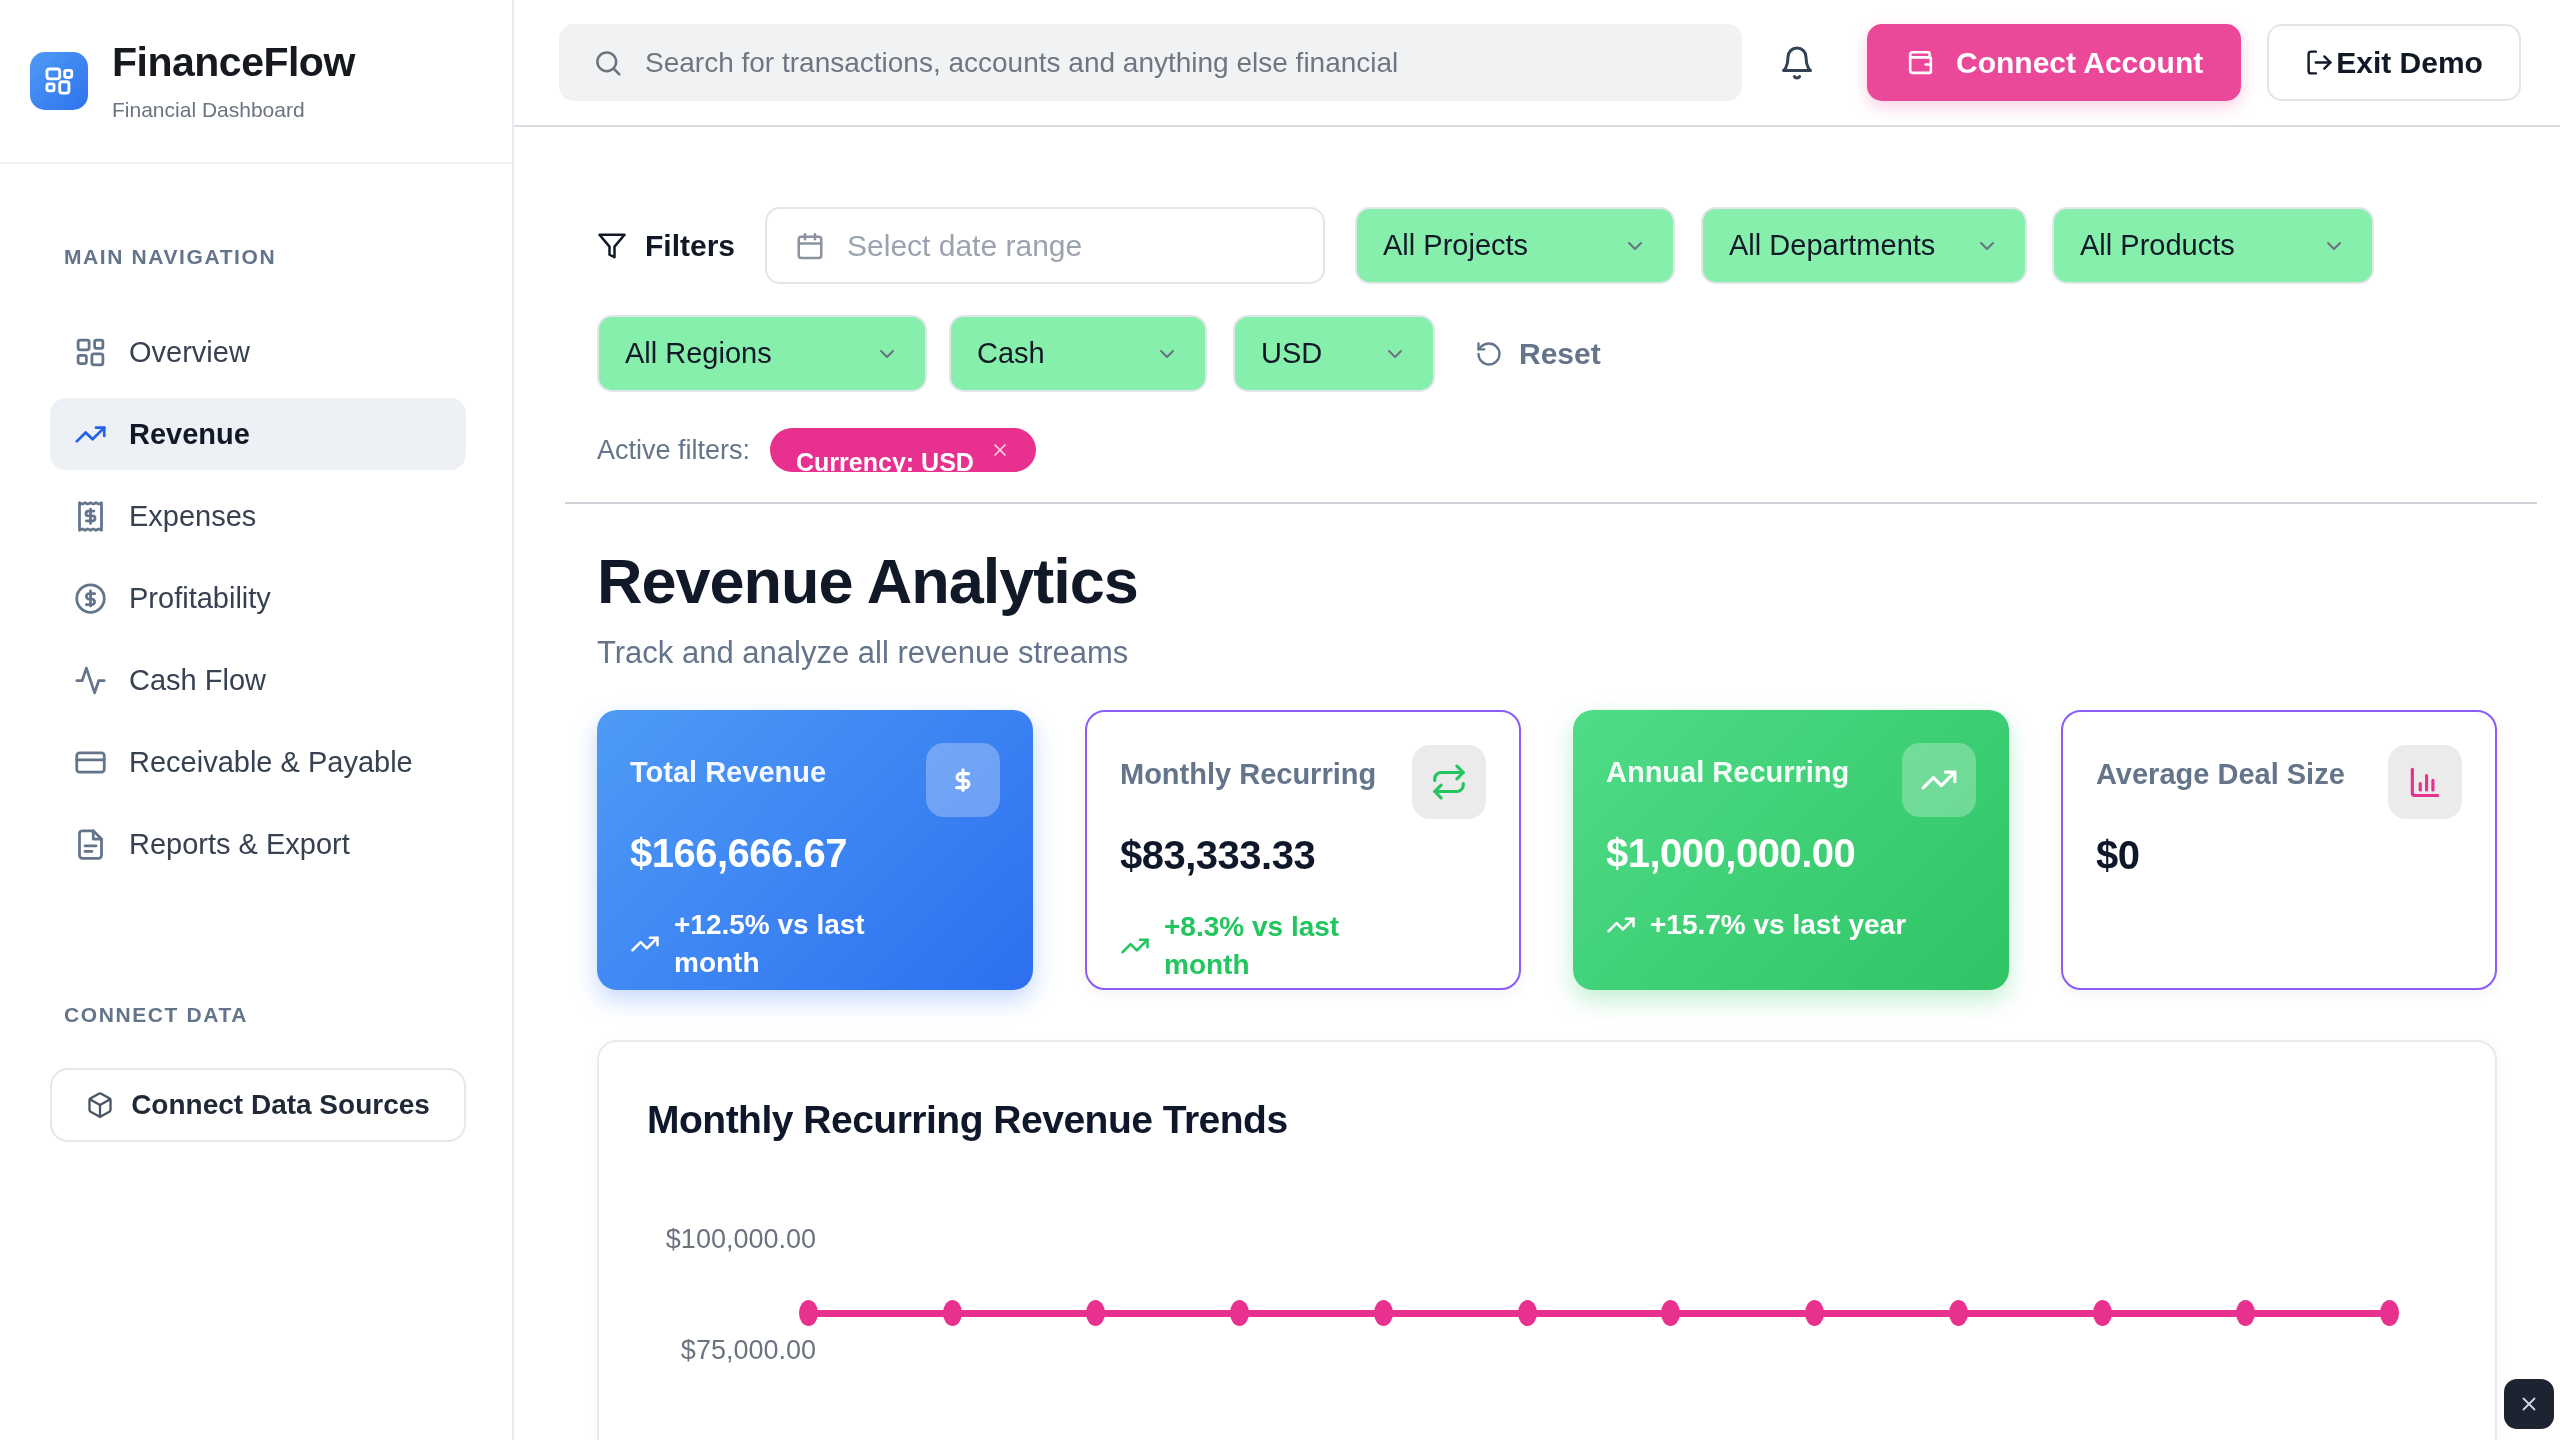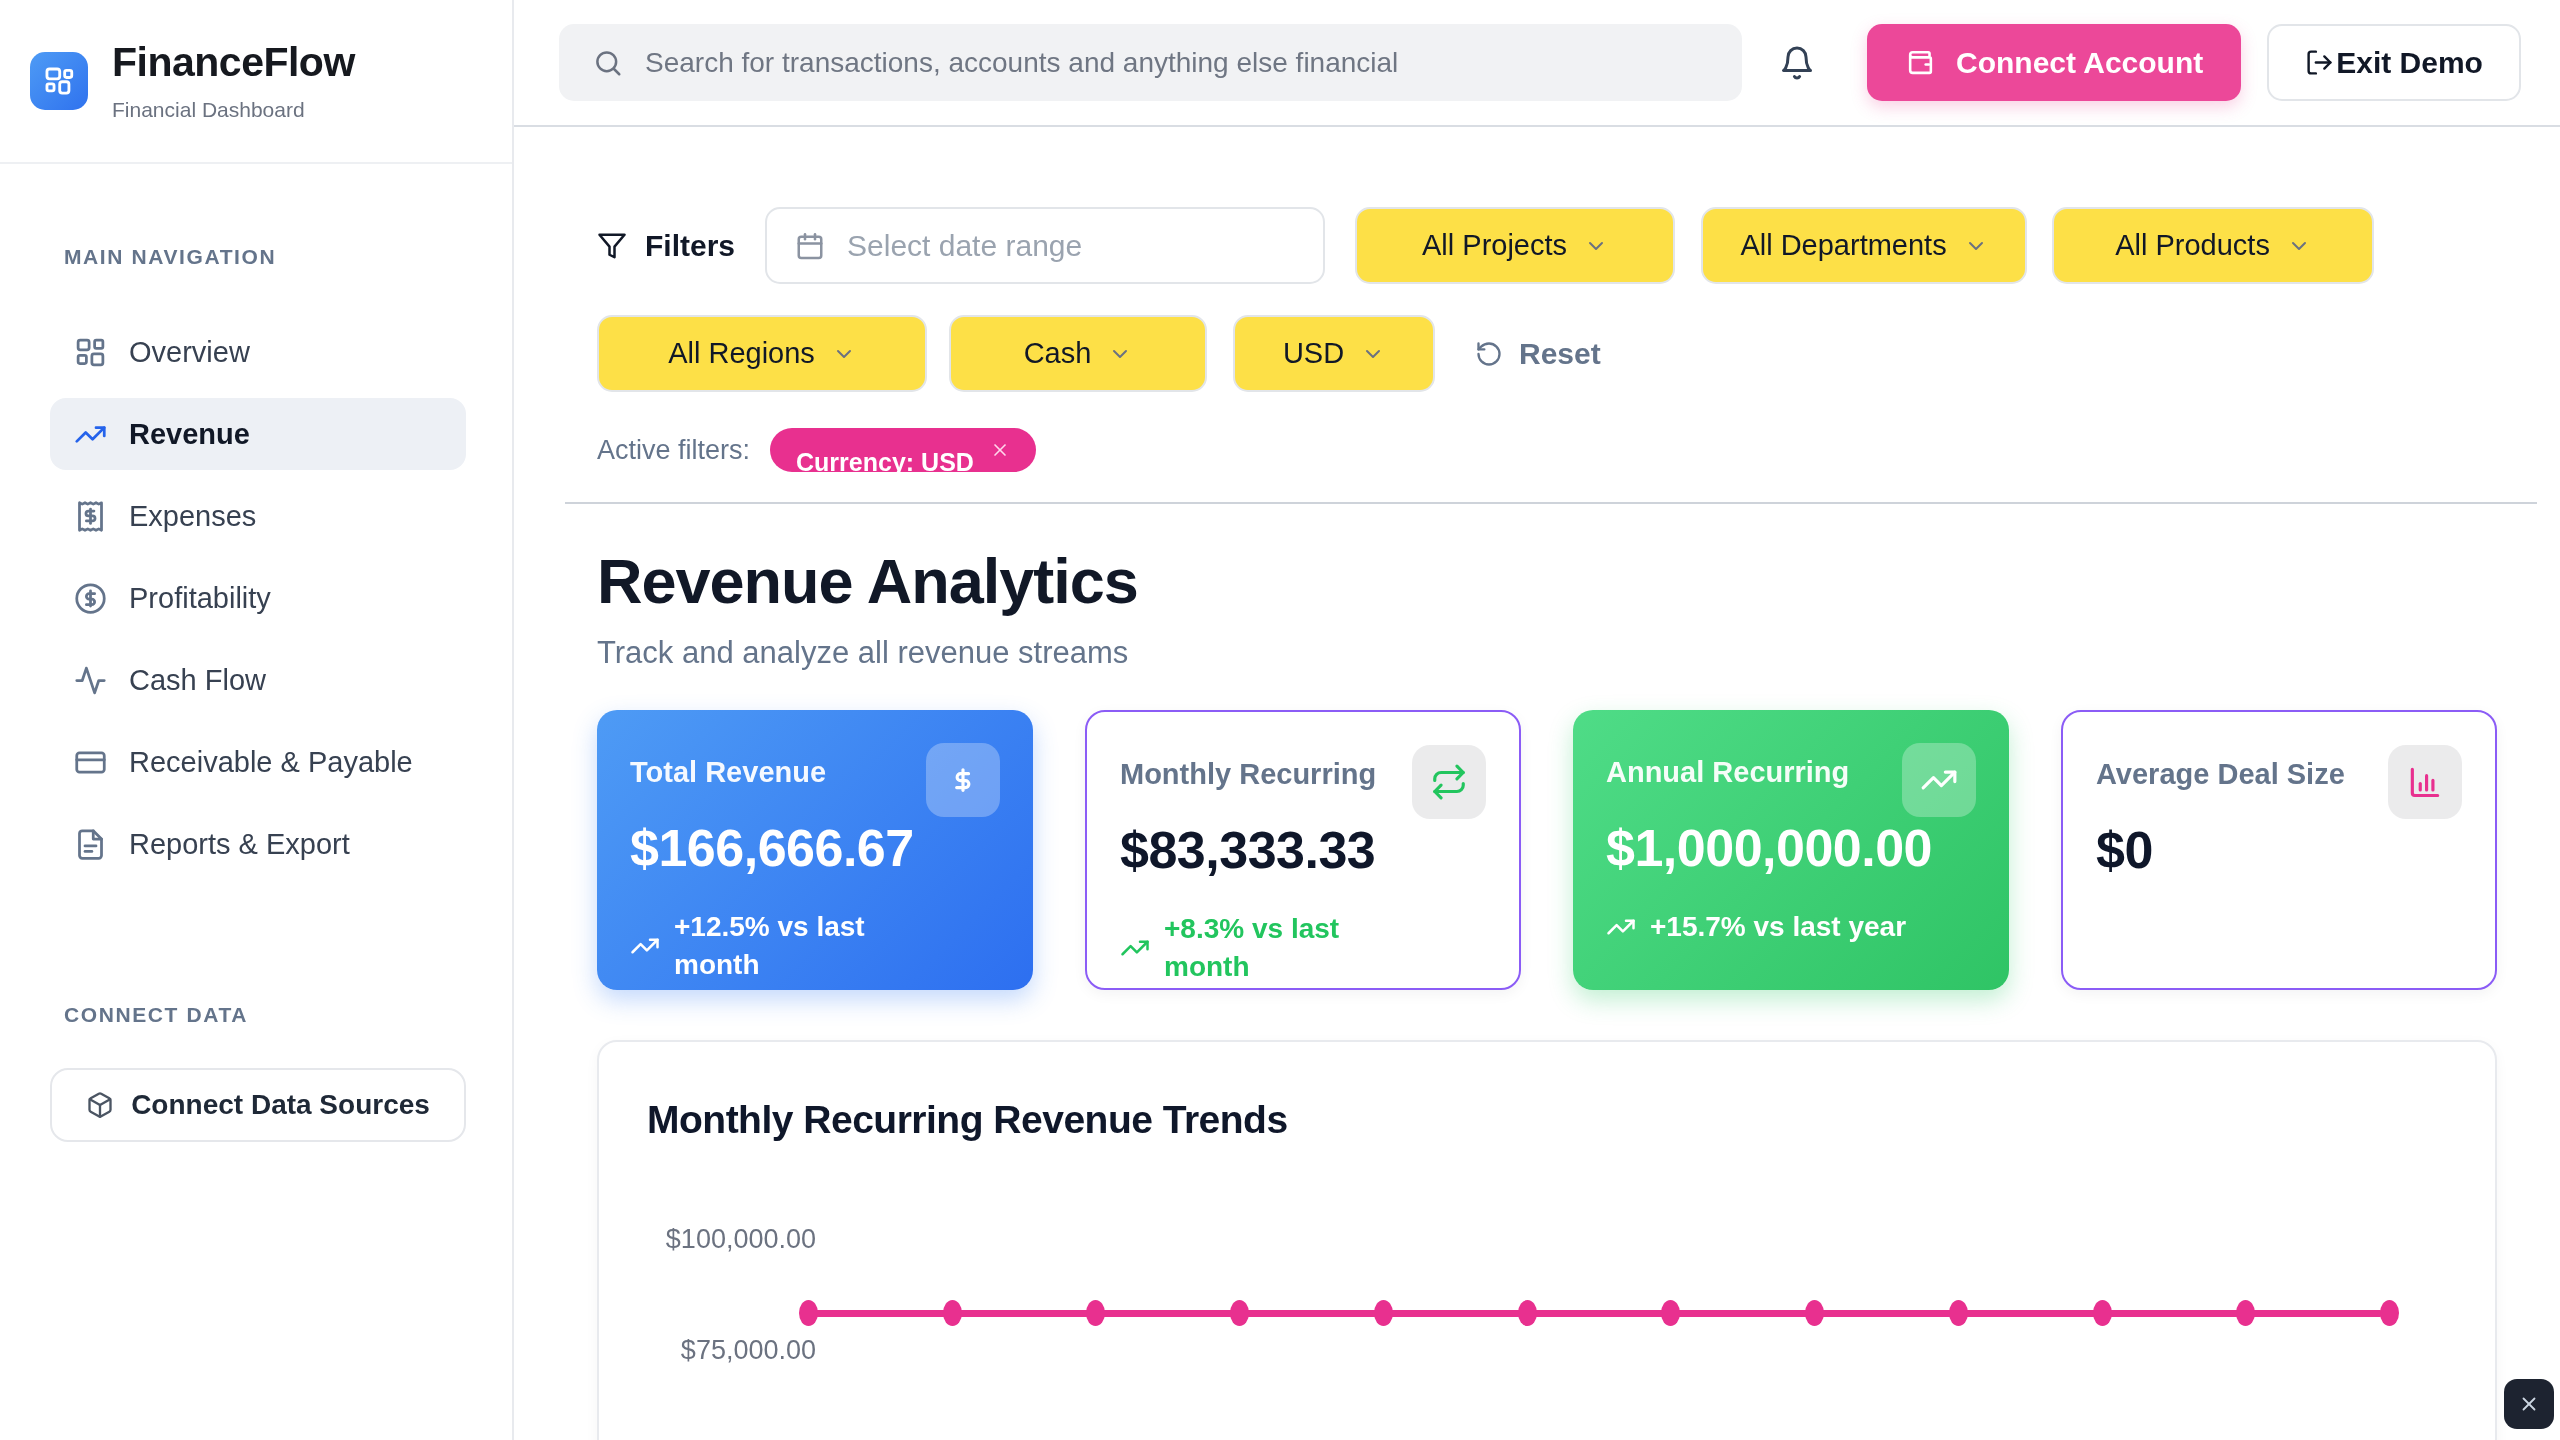--- a/index.html
+++ b/index.html
@@ -53,22 +53,22 @@
   .main { position:absolute; left:514px; top:127px; width:2046px; height:1313px; background:#ffffff; }
 
   .filters-row1 { position:absolute; left:83px; top:80px; height:77px; display:flex; align-items:center; }
   .filters-title { display:flex; align-items:center; gap:18px; margin-right:30px; }
   .filters-title svg { width:30px; height:30px; stroke:#111827; }
   .filters-title span { font-size:30px; font-weight:700; color:#111827; }
   .date-input { width:560px; height:77px; border:2px solid #e2e5e9; border-radius:15px; background:#fff;
     display:flex; align-items:center; gap:22px; padding:0 28px; cursor:pointer; }
   .date-input svg { width:30px; height:30px; stroke:#8b93a1; }
   .date-input span { font-size:30px; color:#9aa3af; }
-  .select { height:77px; border:2px solid #e2e5e9; border-radius:15px; background:#fde047; display:flex;
-    align-items:center; justify-content:center; padding:0 26px; cursor:pointer;gap:17px; }
+  .select { height:77px; border:2px solid #e2e5e9; border-radius:15px; background:#86efac; display:flex;
+    align-items:center; justify-content:space-between; padding:0 26px; cursor:pointer;gap:17px; }
   .select .sel-label { font-size:29px; color:#111827; }
   .select svg { width:24px; height:24px; stroke:#6b7280; }
   .filters-row2 { position:absolute; left:83px; top:188px; height:77px; display:flex; align-items:center; }
   .reset { display:flex; align-items:center; gap:16px; margin-left:40px; cursor:pointer; }
   .reset svg { width:28px; height:28px; stroke:#64748b; }
   .reset span { font-size:30px; font-weight:600; color:#64748b; }
   .active-row { position:absolute; left:83px; top:301px; height:44px; display:flex; align-items:center; gap:20px; }
   .active-row .active-label { font-size:27px; color:#64748b; }
   .chip { height:44px; background:#e8308f; border-radius:999px; display:flex; align-items:center; gap:16px;
     padding:0 26px; cursor:pointer; }
@@ -80,21 +80,21 @@
   .page-sub { position:absolute; left:83px; top:508px; font-size:31px; color:#64748b; }
 
   
   .cards { position:absolute; left:83px; top:583px; width:1900px; display:flex; gap:52px; }
   .card { position:relative; width:436px; height:280px; border-radius:20px; padding:36px 33px; }
   .card.white { background:#ffffff; border:2px solid #8b5cf6; box-shadow:0 4px 14px rgba(15,23,42,.05); }
   .card.blue { background:linear-gradient(135deg,#4e9bf5 0%,#2d6ff0 100%); box-shadow:0 10px 24px rgba(59,130,246,.30); }
   .card.green { background:linear-gradient(135deg,#4fdc87 0%,#2fc465 100%); box-shadow:0 10px 24px rgba(34,197,94,.28); }
   .card .m-label { font-size:29px; font-weight:600; color:#64748b; margin-top:10px; }
   .card.blue .m-label, .card.green .m-label { color:rgba(255,255,255,.95); }
-  .card .m-value { font-size:52px; font-weight:800; letter-spacing:-0.5px; color:#0f172a; margin-top:29px; }
+  .card .m-value { font-size:40px; font-weight:800; letter-spacing:-0.5px; color:#0f172a; margin-top:42px; }
   .card.blue .m-value, .card.green .m-value { color:#ffffff; }
   .card .m-delta { display:flex; align-items:center; gap:14px; margin-top:30px; }
   .card .m-delta svg { width:30px; height:30px; flex:0 0 auto; }
   .card .m-delta span { font-size:28px; font-weight:600; line-height:1.35; }
   .card.blue .m-delta svg, .card.green .m-delta svg { stroke:#ffffff; }
   .card.blue .m-delta span, .card.green .m-delta span { color:#ffffff; }
   .card.white .m-delta svg { stroke:#22c55e; }
   .card.white .m-delta span { color:#22c55e; }
   .m-delta .wrap { max-width:250px; }
   .icon-chip { position:absolute; top:33px; right:33px; width:74px; height:74px; border-radius:18px;

